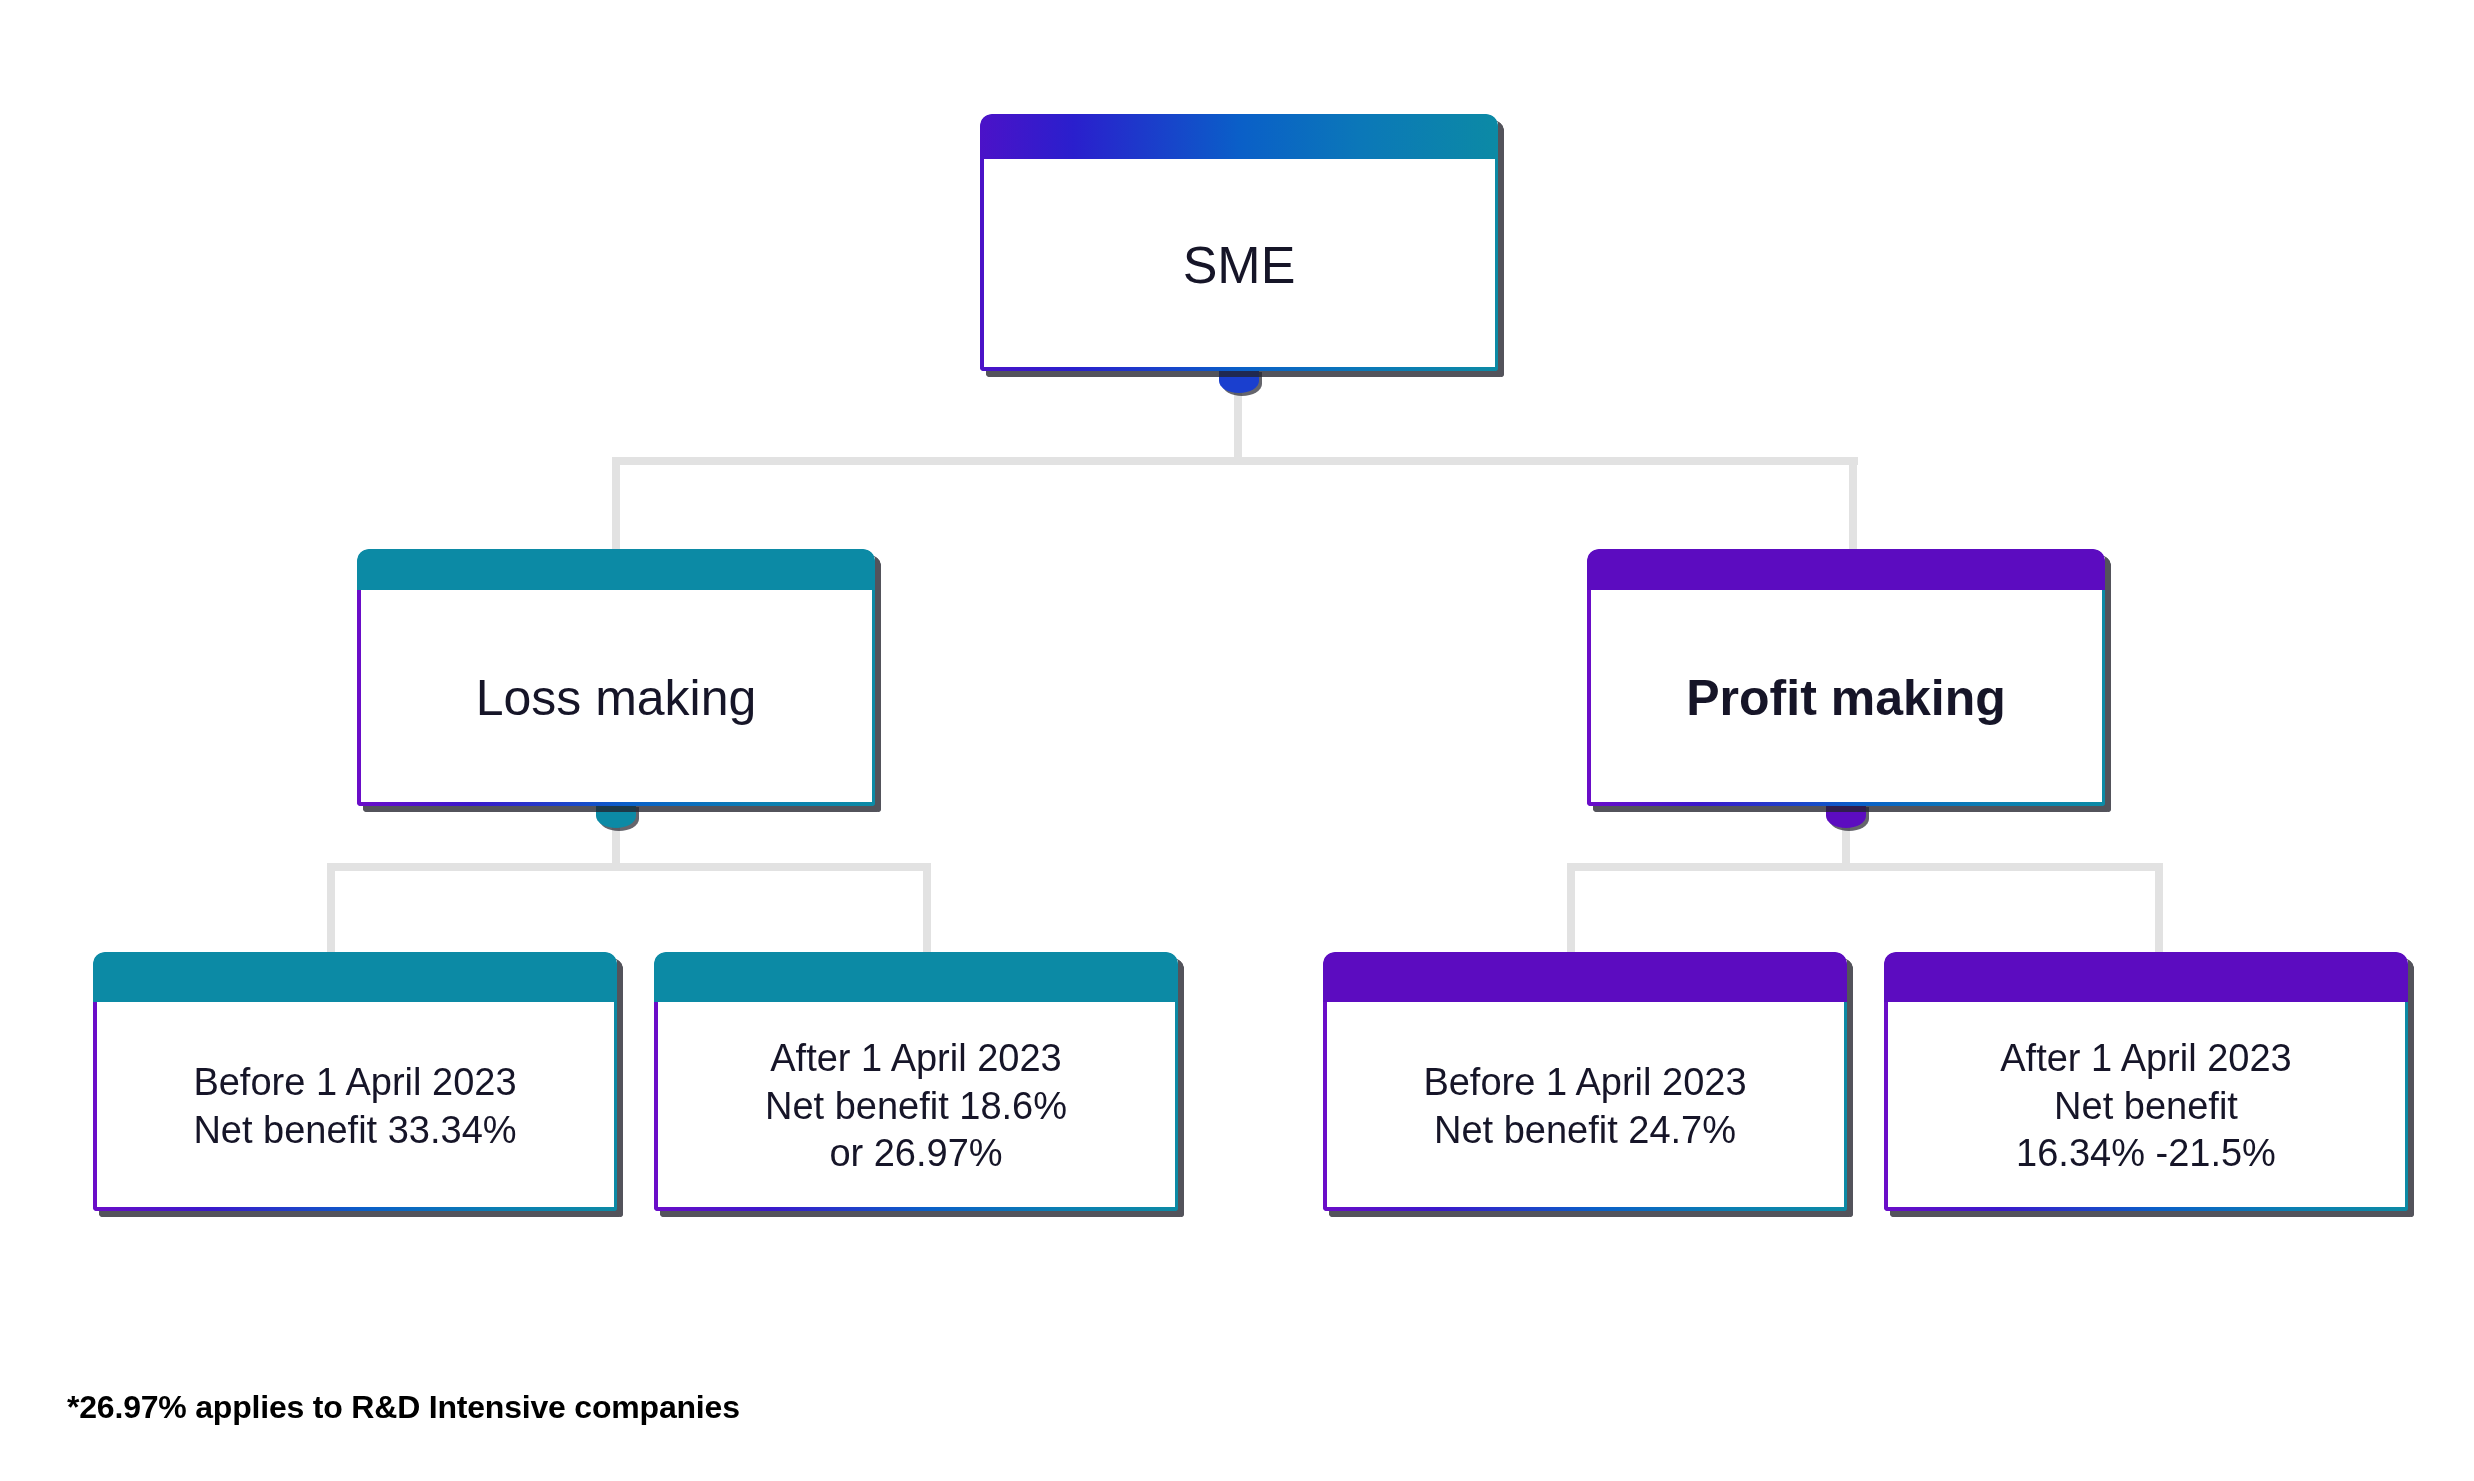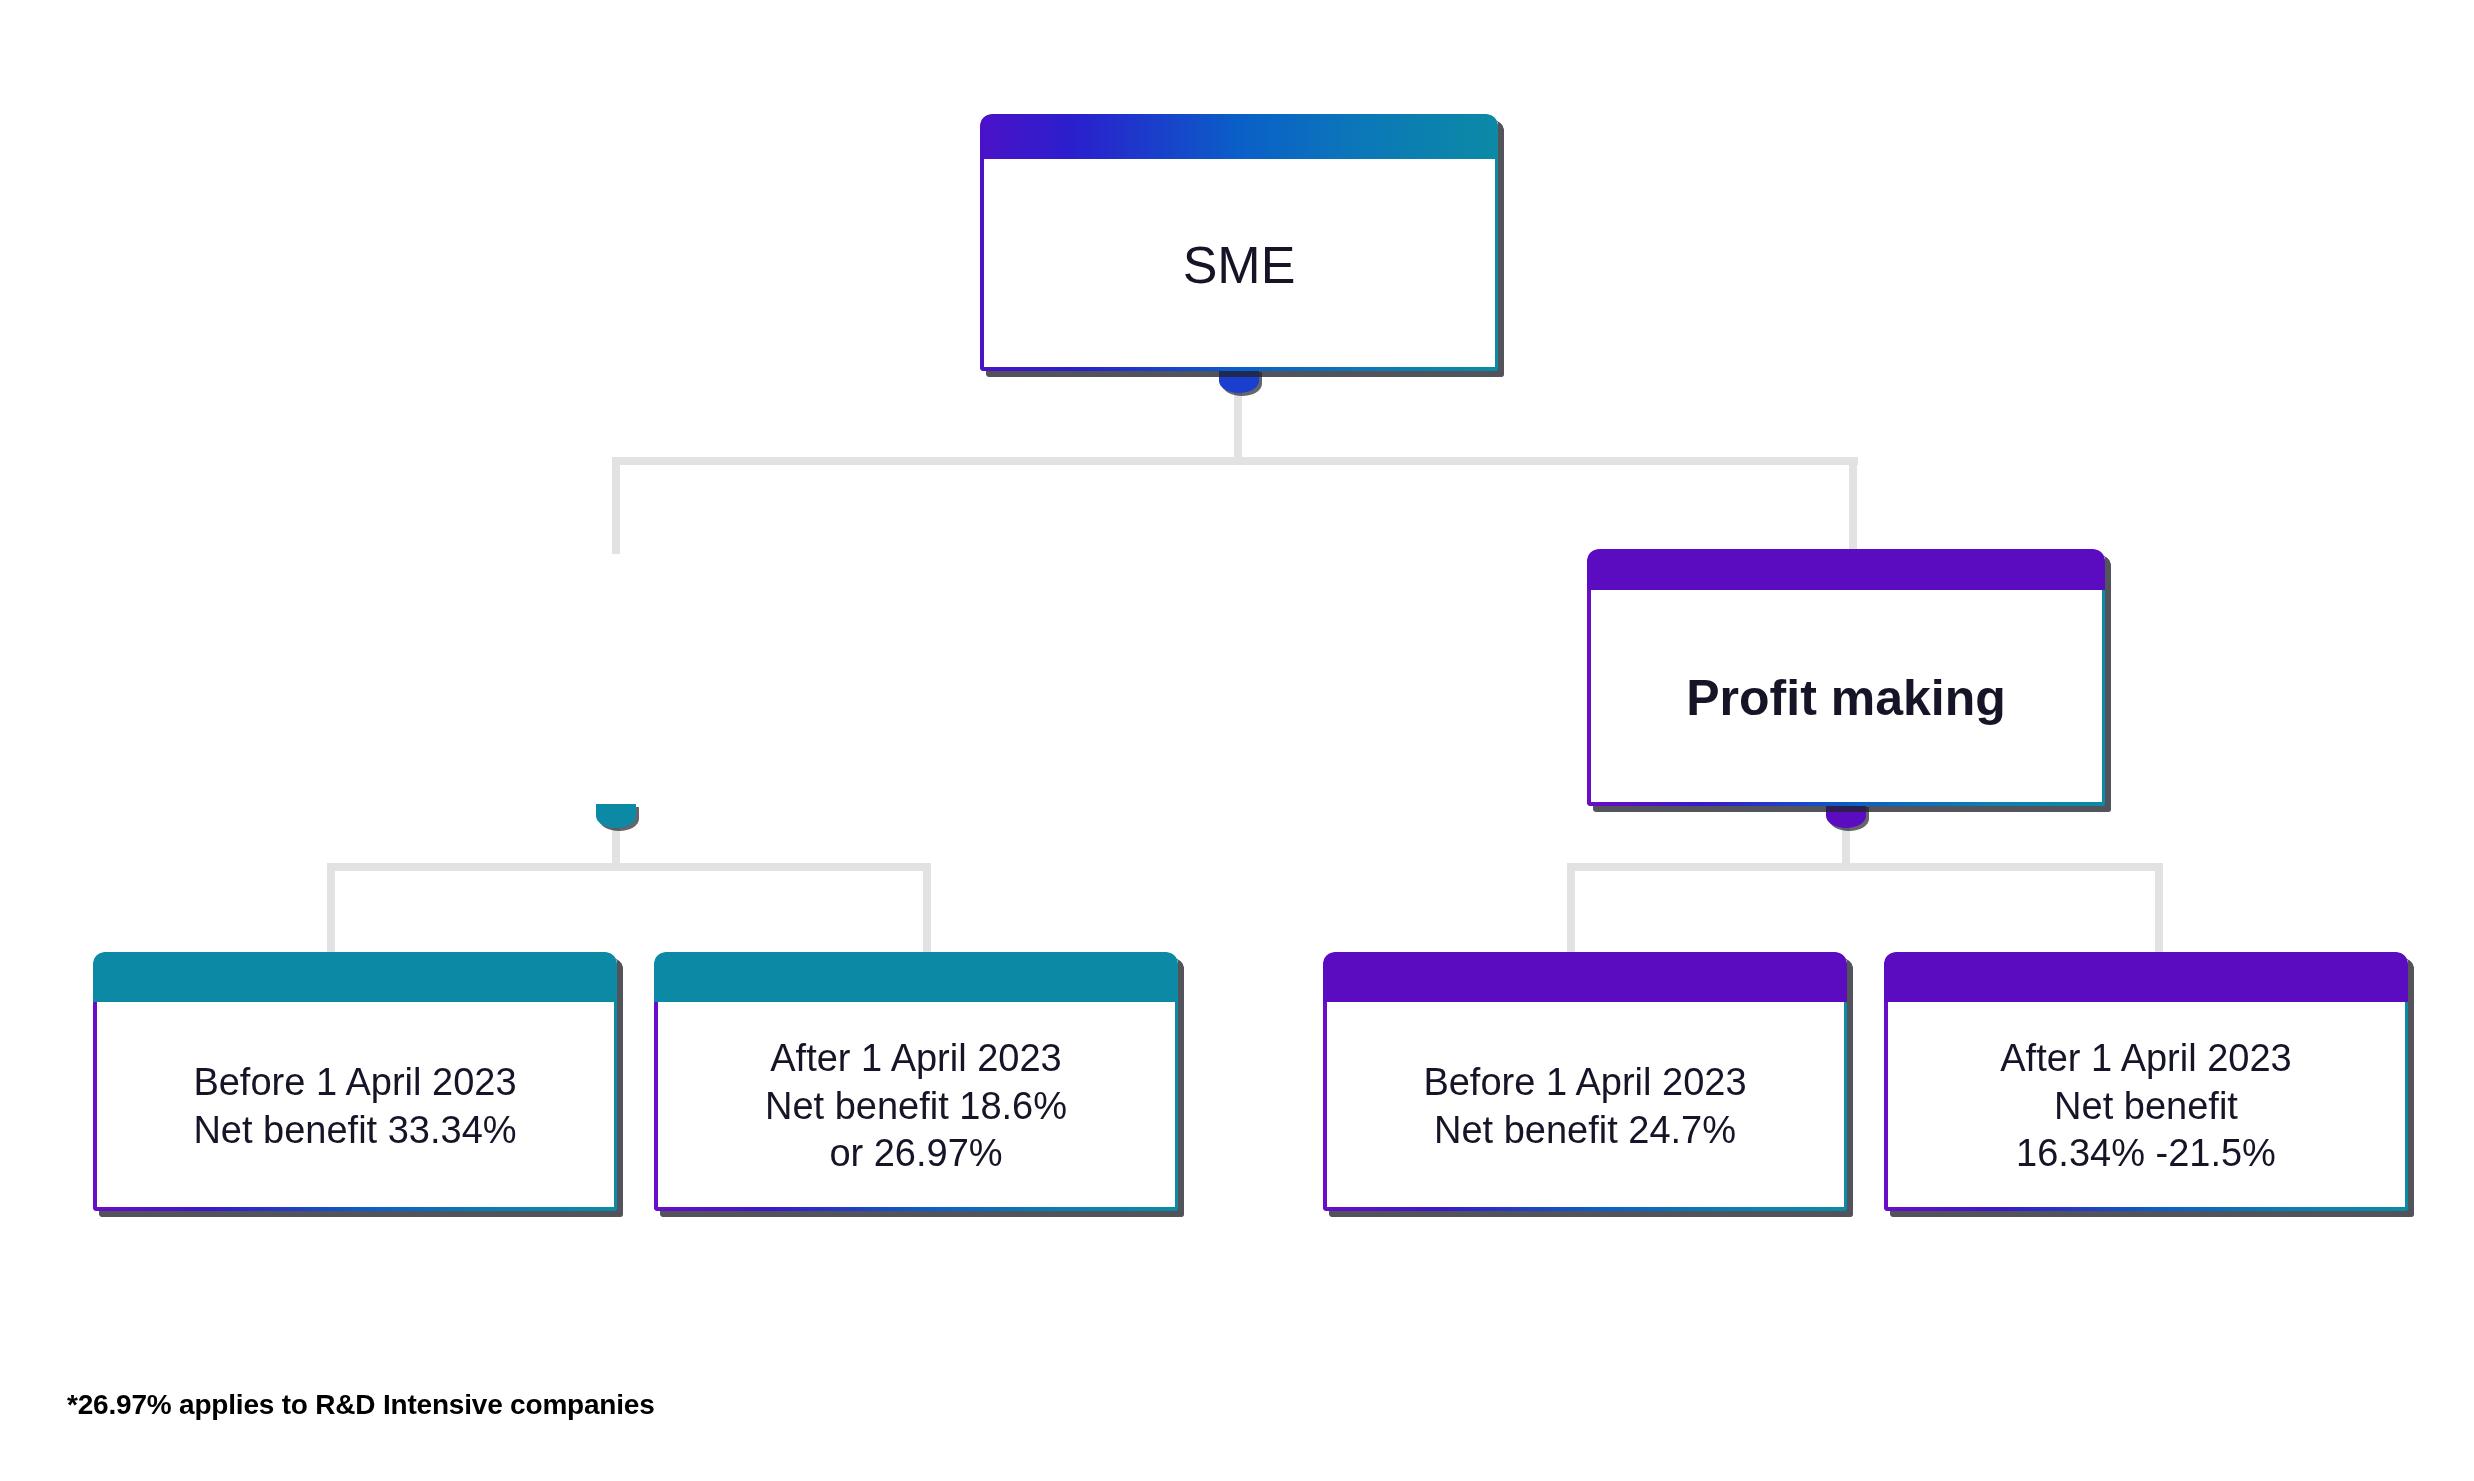--- a/index.html
+++ b/index.html
@@ -172,21 +172,21 @@
   }
   #tab-sme { left: 1219px; top: 369px; background: #1a3fcf; }
   #tab-loss { left: 596px; top: 804px; background: #0c8aa5; }
   #tab-profit { left: 1826px; top: 804px; background: #5c0cc0; }
 
   
   #footnote {
     position: absolute;
     left: 67px;
     top: 1389px;
-    font-size: 28px;
+    font-size: 32px;
     font-weight: 700;
     color: #000000;
     letter-spacing: -0.2px;
     filter: blur(0.5px) contrast(3);
     white-space: nowrap;
   }
 </style>
 </head>
 <body>
 
@@ -221,20 +221,33 @@
         <div class="node-label">SME</div>
       </div>
     </div>
     <div class="frame">
       <div class="frame-edge-left"></div>
       <div class="frame-edge-right"></div>
       <div class="frame-edge-bottom"></div>
     </div>
   </div>
 
+  <div class="node lvl2" id="node-loss">
+    <div class="node-inner">
+      <div class="node-header"></div>
+      <div class="node-body">
+        <div class="node-label">Loss making</div>
+      </div>
+    </div>
+    <div class="frame frame-std">
+      <div class="frame-edge-left"></div>
+      <div class="frame-edge-right"></div>
+      <div class="frame-edge-bottom"></div>
+    </div>
+  </div>
 
   <div class="node lvl2" id="node-profit">
     <div class="node-inner">
       <div class="node-header"></div>
       <div class="node-body">
         <div class="node-label">Profit making</div>
       </div>
     </div>
     <div class="frame frame-std">
       <div class="frame-edge-left"></div>

